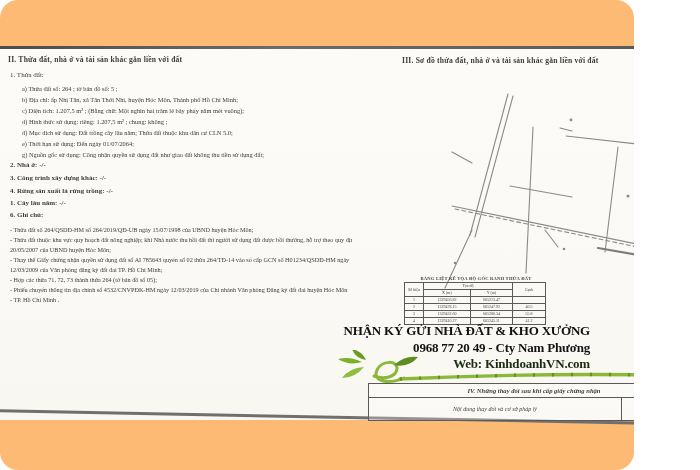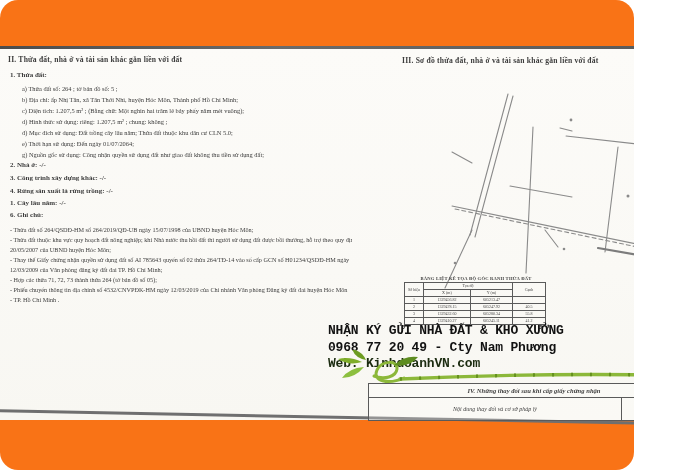--- a/index.html
+++ b/index.html
@@ -1,29 +1,29 @@
 <!DOCTYPE html>
 <html><head>
 <meta charset="utf-8">
 <style>
   html,body{margin:0;padding:0;background:#ffffff;}
-  .canvas{position:relative;width:634px;height:470px;background:#f97316;overflow:hidden;
+  .canvas{position:relative;width:634px;height:470px;background:#fdba74;overflow:hidden;
           font-family:"Liberation Serif",serif;border-radius:18px;}
   
   .doc{position:absolute;left:0;top:48px;width:700px;height:372px;
        background:linear-gradient(180deg,#fcfbf8 0%,#faf9f5 60%,#f8f7f2 100%);}
   .doc-top-line{position:absolute;left:0;top:46px;width:700px;height:3px;
        background:linear-gradient(90deg,#4c4c4c,#6b6b6b 40%,#585858);}
   .doc-bottom-line{position:absolute;left:-6px;top:416px;width:712px;height:3px;
        background:#6f6f6f;transform:rotate(1.1deg);}
   
   .page-left{position:absolute;left:8px;top:53px;width:344px;color:#3c3c3c;
        filter:blur(0.6px);}
   .pl-title{position:absolute;left:0;top:2px;width:300px;font-size:7.6px;font-weight:bold;letter-spacing:.2px;}
-  .pl-sec1{position:absolute;left:2px;top:18px;font-size:7px;font-weight:bold;}
+  .pl-sec1{position:absolute;left:2px;top:18px;font-size:7px;font-weight:normal;}
   .pl-items{position:absolute;left:14px;top:30px;width:330px;font-size:6.4px;line-height:11px;white-space:nowrap;}
   .pl-section{position:absolute;left:2px;font-size:7px;font-weight:bold;}
   .pl-notes-title{position:absolute;left:2px;top:158px;font-size:7px;font-weight:bold;}
   .pl-notes{position:absolute;left:2px;top:172px;width:342px;font-size:6.2px;line-height:10px;white-space:nowrap;overflow:hidden;}
   
   .pr-title{position:absolute;left:368px;top:56px;width:240px;font-size:7.6px;font-weight:bold;
        color:#3c3c3c;filter:blur(0.65px);letter-spacing:.2px;margin-left:34px;}
   .sketch{position:absolute;left:395px;top:80px;width:305px;height:215px;filter:blur(0.45px);}
   
   .coord-wrap{position:absolute;left:404px;top:276px;width:144px;color:#3f3f3f;filter:blur(0.55px);}
@@ -35,22 +35,22 @@
   .changes{position:absolute;left:368px;top:383px;width:330px;border:1px solid #5a5a5a;
        color:#3f3f3f;filter:blur(0.55px);background:rgba(255,255,255,.25);}
   .changes-title{border-bottom:1px solid #5a5a5a;text-align:center;font-size:6.6px;
        font-style:italic;font-weight:bold;height:13px;line-height:13px;}
   .changes-row{display:flex;height:22px;}
   .changes-left{width:252px;border-right:1px solid #5a5a5a;display:flex;align-items:center;justify-content:center;
        font-size:6px;font-style:italic;}
   .changes-right{flex:1;display:flex;flex-direction:column;align-items:center;justify-content:center;
        font-size:4.8px;font-style:italic;line-height:6px;}
   
-  .ad{position:absolute;left:328px;top:323px;width:262px;text-align:left;
-      font-family:Liberation Mono, monospace;font-weight:bold;color:#121212;}
+  .ad{position:absolute;left:328px;top:323px;width:262px;text-align:right;
+      font-family:Liberation Serif, serif;font-weight:bold;color:#121212;}
   .ad-line{font-size:13px;line-height:16.5px;letter-spacing:-0.2px;white-space:nowrap;}
   .ad-line.web{color:#1b2b10;}
   .bamboo{position:absolute;left:332px;top:350px;width:330px;height:40px;}
 </style>
 </head>
 <body>
 
 <div class="canvas">
 
   <div class="doc"></div>

